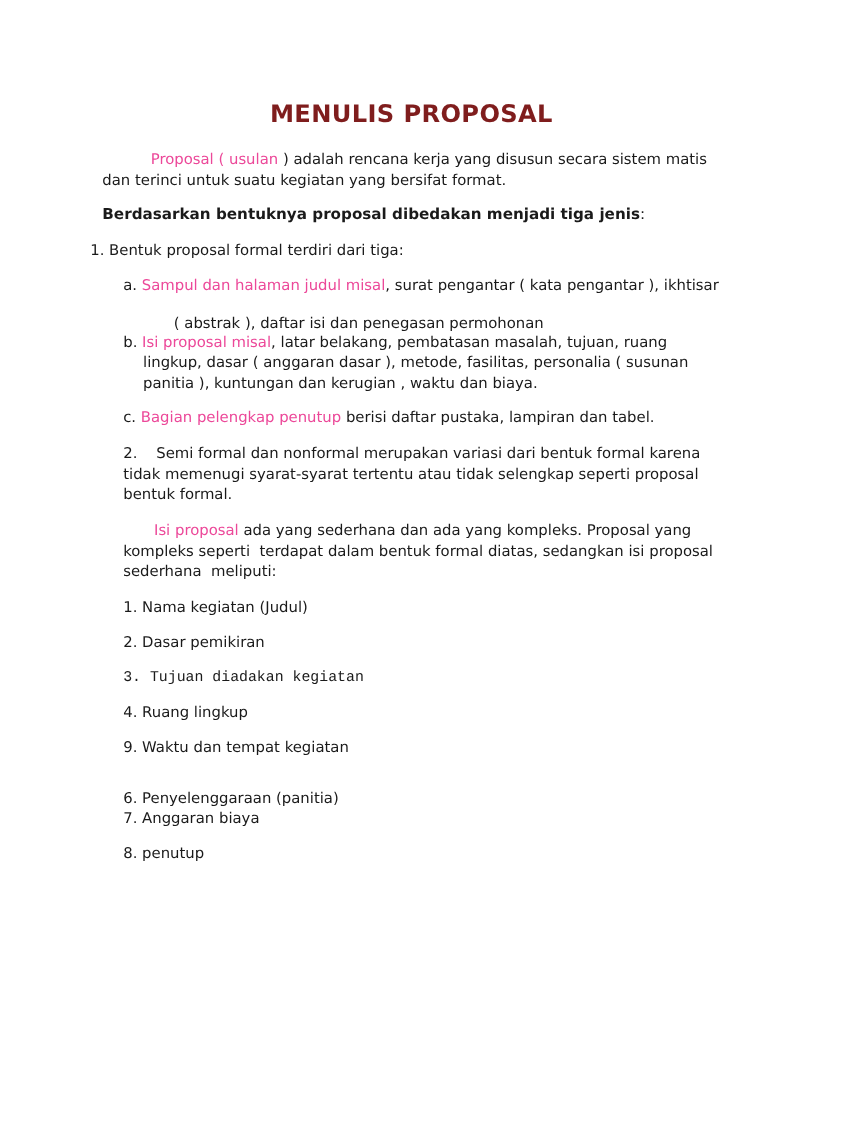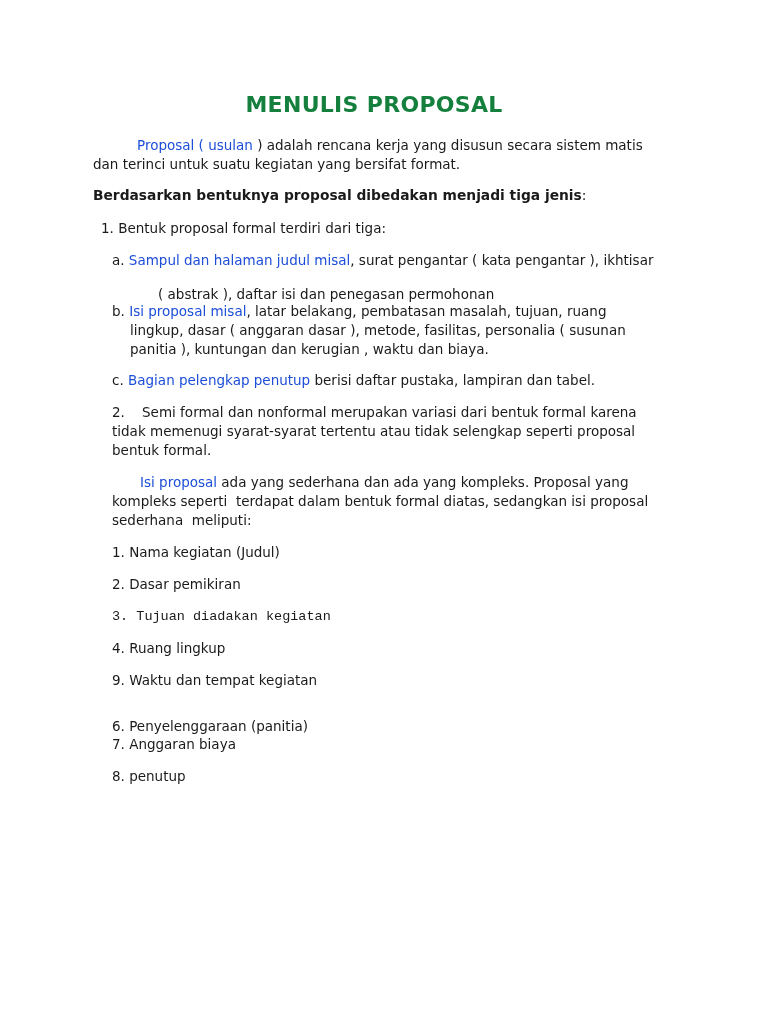--- a/index.html
+++ b/index.html
@@ -1,35 +1,35 @@
 <!DOCTYPE html>
 <html><head>
   <meta charset="utf-8">
   <style>
     html, body { margin: 0; padding: 0; background: #ffffff; }
     body { width: 768px; height: 1024px; position: relative; overflow: hidden;
            font-family: "DejaVu Sans", sans-serif; color: #1a1a1a; font-size: 13.5px; }
     .line { position: absolute; white-space: pre; line-height: 19px; }
-    .red { color: #1d4ed8; }
+    .red { color: #ec4899; }
     .title { position: absolute; left: 0; width: 748px; top: 92px; text-align: center;
-             font-size: 22px; font-weight: bold; color: #15803d; letter-spacing: 0.3px; }
+             font-size: 22px; font-weight: bold; color: #7f1d1d; letter-spacing: 0.3px; }
     .bold { font-weight: bold; font-size: 13.8px; text-align: right; }
   </style>
 </head>
 <body>
 
 <div>
   <div class="title">MENULIS PROPOSAL</div>
 
   <div class="line" style="left:137px; top:136px;"><span class="red">Proposal ( usulan</span><span> ) adalah rencana kerja yang disusun secara sistem matis</span></div>
   <div class="line" style="left:93px; top:155px;">dan terinci untuk suatu kegiatan yang bersifat format.</div>
 
   <div class="line bold" style="left:93px; top:186px;"><span>Berdasarkan bentuknya proposal dibedakan menjadi tiga jenis</span><span style="font-weight:normal">:</span></div>
 
-  <div class="line" style="left:101px; top:219px;">1. Bentuk proposal formal terdiri dari tiga:</div>
+  <div class="line" style="left:82px; top:219px;">1. Bentuk proposal formal terdiri dari tiga:</div>
 
   <div class="line" style="left:112px; top:251px;"><span>a. </span><span class="red">Sampul dan halaman judul misal</span><span>, surat pengantar ( kata pengantar ), ikhtisar</span></div>
   <div class="line" style="left:130px; top:285px;margin-left:28px;">( abstrak ), daftar isi dan penegasan permohonan</div>
 
   <div class="line" style="left:112px; top:302px;"><span>b. </span><span class="red">Isi proposal misal</span><span>, latar belakang, pembatasan masalah, tujuan, ruang</span></div>
   <div class="line" style="left:130px; top:321px;">lingkup, dasar ( anggaran dasar ), metode, fasilitas, personalia ( susunan</div>
   <div class="line" style="left:130px; top:340px;">panitia ), kuntungan dan kerugian , waktu dan biaya.</div>
 
   <div class="line" style="left:112px; top:371px;"><span>c. </span><span class="red">Bagian pelengkap penutup</span><span> berisi daftar pustaka, lampiran dan tabel.</span></div>
 

